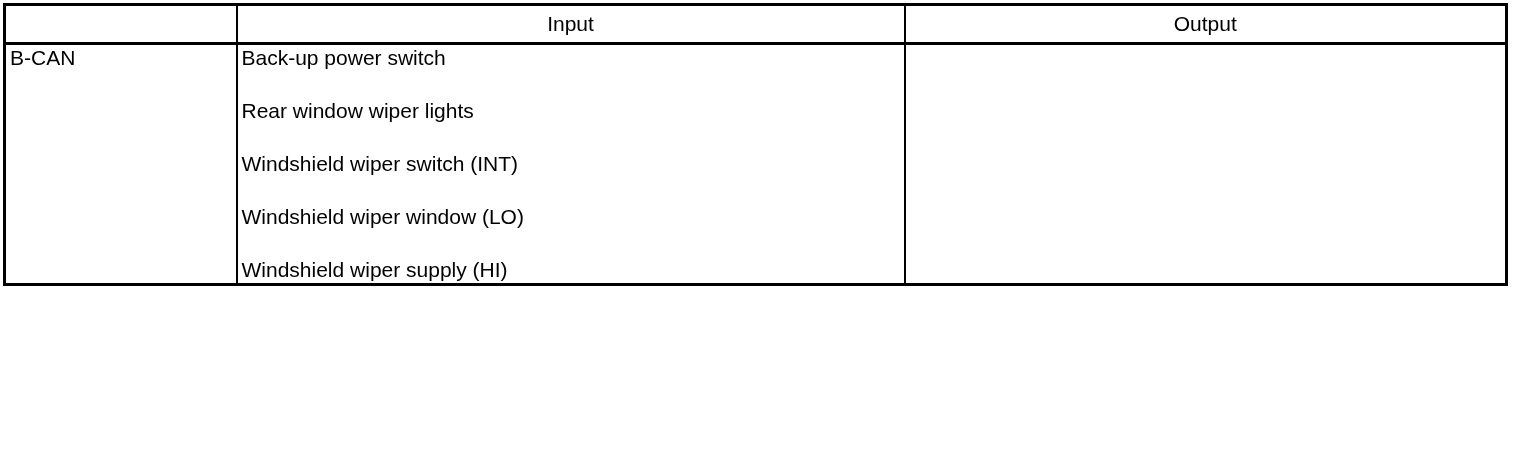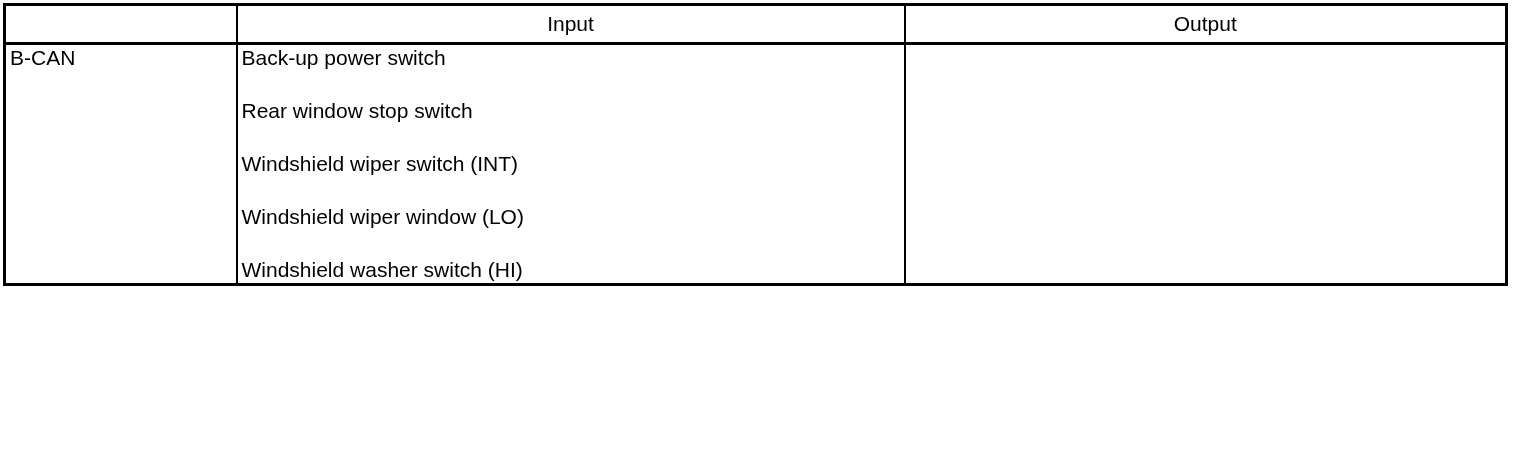--- a/index.html
+++ b/index.html
@@ -73,22 +73,22 @@
         <th>Output</th>
       </tr>
     </thead>
     <tbody>
       <tr class="r2">
         <td>
           <div class="line">B-CAN</div>
         </td>
         <td>
           <div class="line">Back-up power switch</div>
-          <div class="line">Rear window stop switch</div>
+          <div class="line">Rear window wiper lights</div>
           <div class="line">Windshield wiper switch (INT)</div>
           <div class="line">Windshield wiper window (LO)</div>
-          <div class="line">Windshield washer switch (HI)</div>
+          <div class="line">Windshield wiper supply (HI)</div>
         </td>
         <td></td>
       </tr>
     </tbody>
   </table>
 </div>
 
 </body></html>

